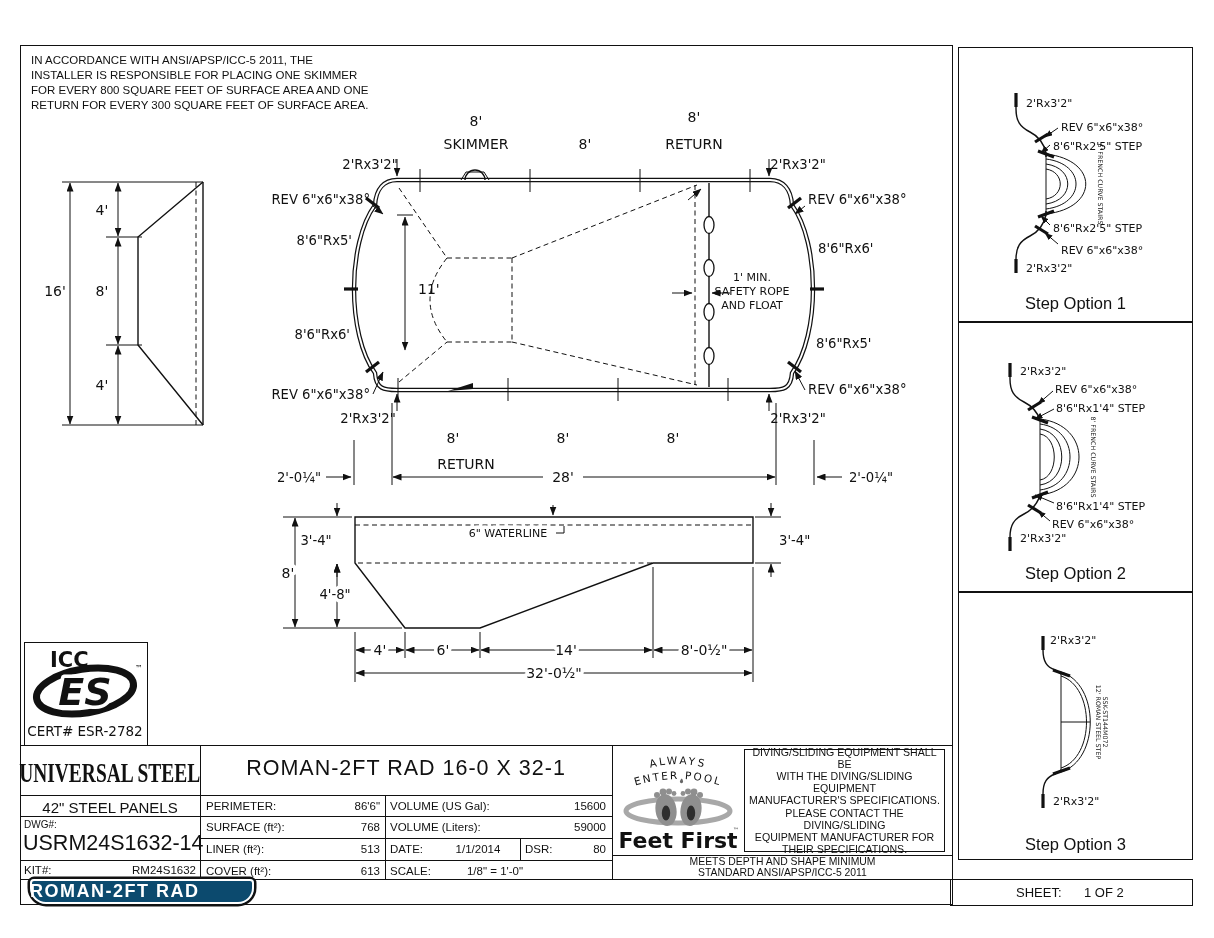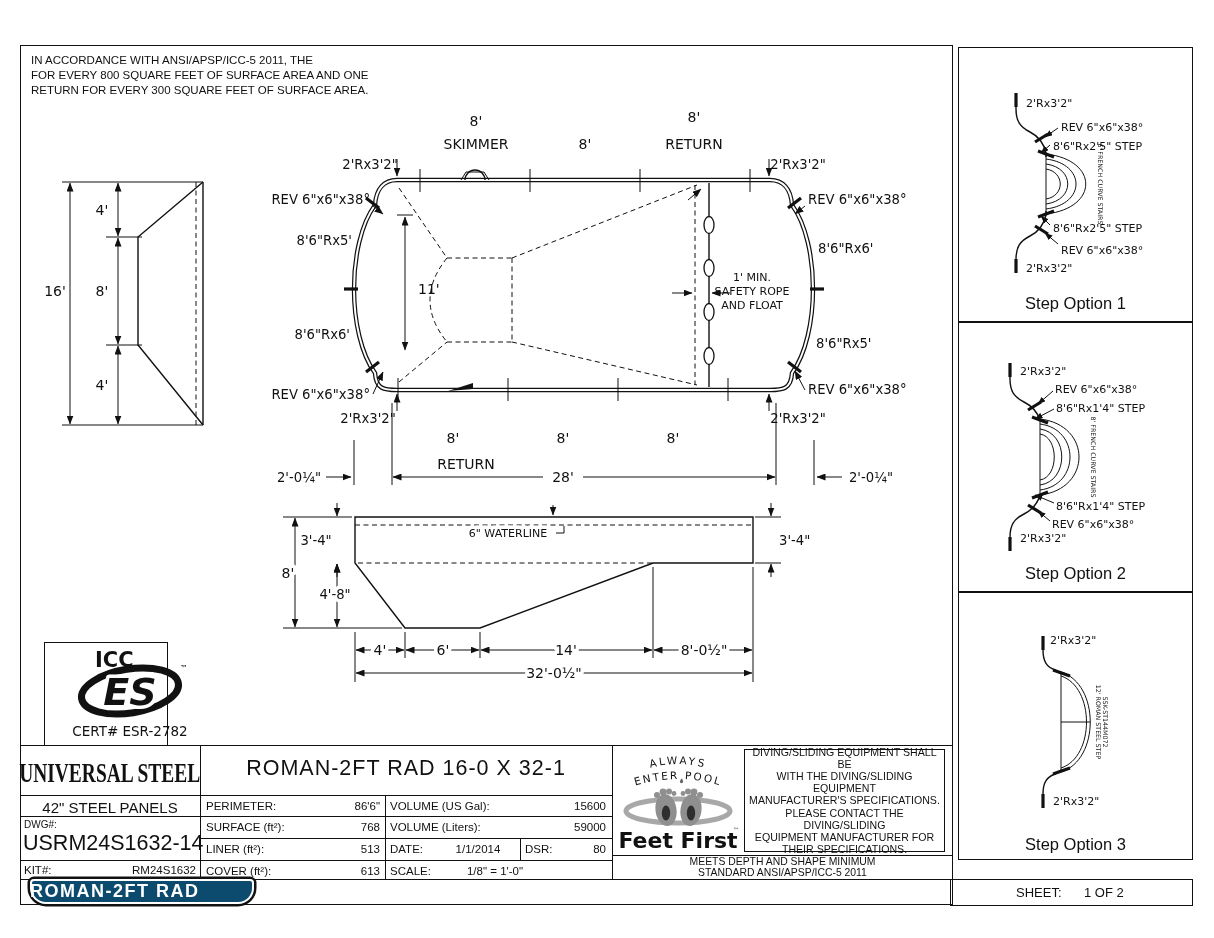--- a/index.html
+++ b/index.html
@@ -27,20 +27,21 @@
 </style>
 </head>
 <body>
 
 <div id="sheet">
 
   <div class="box" style="left:20px;top:45px;width:933px;height:860px;"></div>
 
   <div class="abs note" style="left:31px;top:53px;width:360px;">
     <div>IN ACCORDANCE WITH ANSI/APSP/ICC-5 2011, THE</div>
+    <div>INSTALLER IS RESPONSIBLE FOR PLACING ONE SKIMMER</div>
     <div>FOR EVERY 800 SQUARE FEET OF SURFACE AREA AND ONE</div>
     <div>RETURN FOR EVERY 300 SQUARE FEET OF SURFACE AREA.</div>
   </div>
 
   <svg class="abs" style="left:0;top:0;" width="1214" height="938" viewBox="0 0 1214 938">
     <defs>
       <marker id="ah" markerWidth="9" markerHeight="7" refX="8.5" refY="3.5" orient="auto-start-reverse">
         <path d="M0,0 L9,3.5 L0,7 Z" fill="#111"></path>
       </marker>
     </defs>
@@ -215,21 +216,21 @@
         <line x1="356" y1="673" x2="752" y2="673" marker-start="url(#ah)" marker-end="url(#ah)"></line>
       </g>
       <text class="t14 halo" x="380" y="655" text-anchor="middle">4'</text>
       <text class="t14 halo" x="443" y="655" text-anchor="middle">6'</text>
       <text class="t14 halo" x="566" y="655" text-anchor="middle">14'</text>
       <text class="t14 halo" x="704" y="655" text-anchor="middle">8'-0½"</text>
       <text class="t14 halo" x="554" y="678" text-anchor="middle">32'-0½"</text>
     </g>
   </svg>
 
-  <div class="box" style="left:44px;top:642px;width:124px;height:104px;padding-left:25px;">
+  <div class="box" style="left:24px;top:642px;width:124px;height:104px;">
     <svg width="121" height="100" viewBox="0 0 121 100">
       <text x="25" y="24" font-size="21" font-weight="bold">ICC</text>
       <ellipse cx="60" cy="48" rx="49" ry="22" fill="none" stroke="#111" stroke-width="7" transform="rotate(-9 60 48)"></ellipse>
       <text x="60" y="62" text-anchor="middle" font-size="38" font-weight="bold" font-style="italic" font-family="Liberation Serif,serif" class="halo">ES</text>
       <text x="110" y="28" font-size="8">™</text>
       <text x="60" y="93" text-anchor="middle" font-size="13.5" font-family="Liberation Sans,sans-serif">CERT# ESR-2782</text>
     </svg>
   </div>
 
   <div class="hline" style="left:20px;top:745px;width:933px;"></div>

